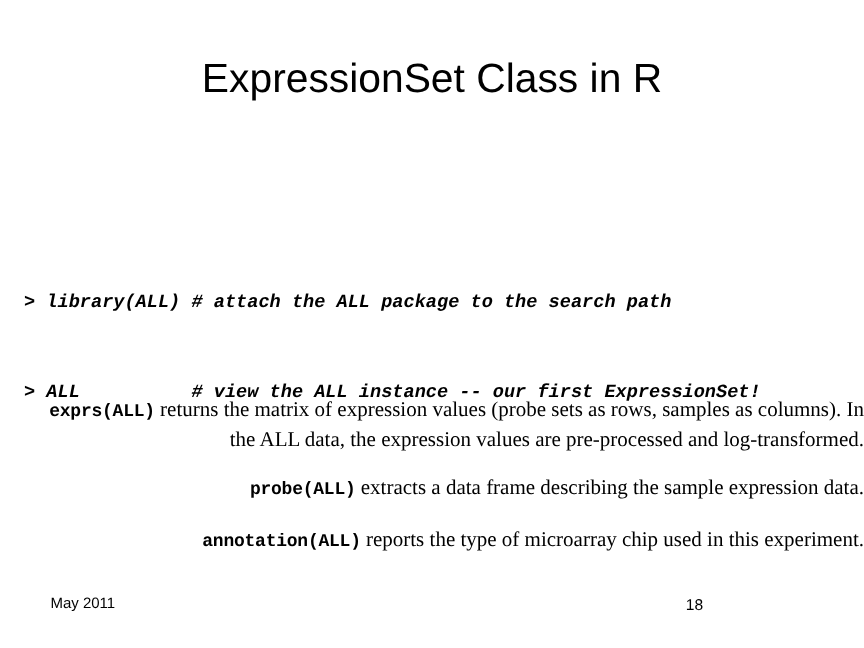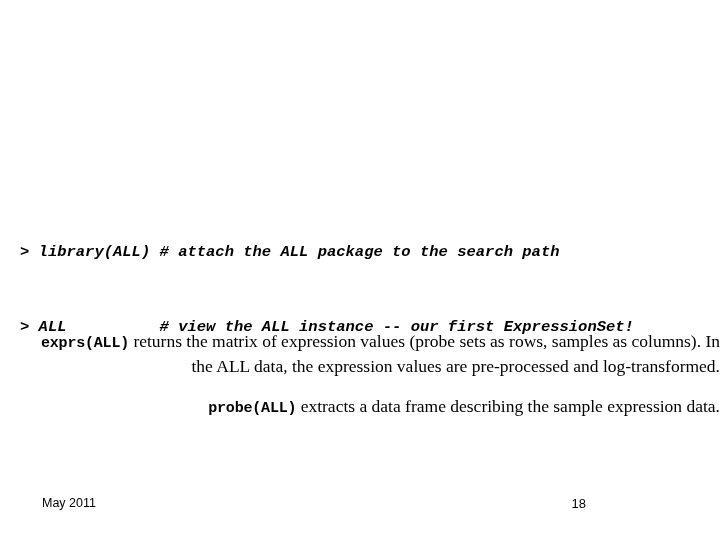--- a/index.html
+++ b/index.html
@@ -114,36 +114,40 @@
     color: #000000;
     white-space: nowrap;
     text-align: right;
   }
 </style>
 </head>
 <body>
 
 <div class="slide">
 
+  <div class="slide-title">ExpressionSet Class in R</div>
 
   <div class="code-block">
     <span class="code-line">&gt; library(ALL) # attach the ALL package to the search path</span>
     <span class="code-line">&gt; ALL          # view the ALL instance -- our first ExpressionSet!</span>
   </div>
 
   <div class="desc-list">
 
     <p class="desc-item">
       <span class="fn-name">exprs(ALL)</span><span class="desc-text"> returns the matrix of expression values (probe sets as rows, samples as columns). In the ALL data, the expression values are pre-processed and log-transformed.</span>
     </p>
 
     <p class="desc-item">
       <span class="fn-name">probe(ALL)</span><span class="desc-text"> extracts a data frame describing the sample expression data.</span>
     </p>
 
+    <p class="desc-item">
+      <span class="fn-name">annotation(ALL)</span><span class="desc-text"> reports the type of microarray chip used in this experiment.</span>
+    </p>
 
   </div>
 
   <div class="footer">
     <span class="footer-date">May 2011</span>
     <span class="footer-pagenum">18</span>
   </div>
 
 </div>
 

